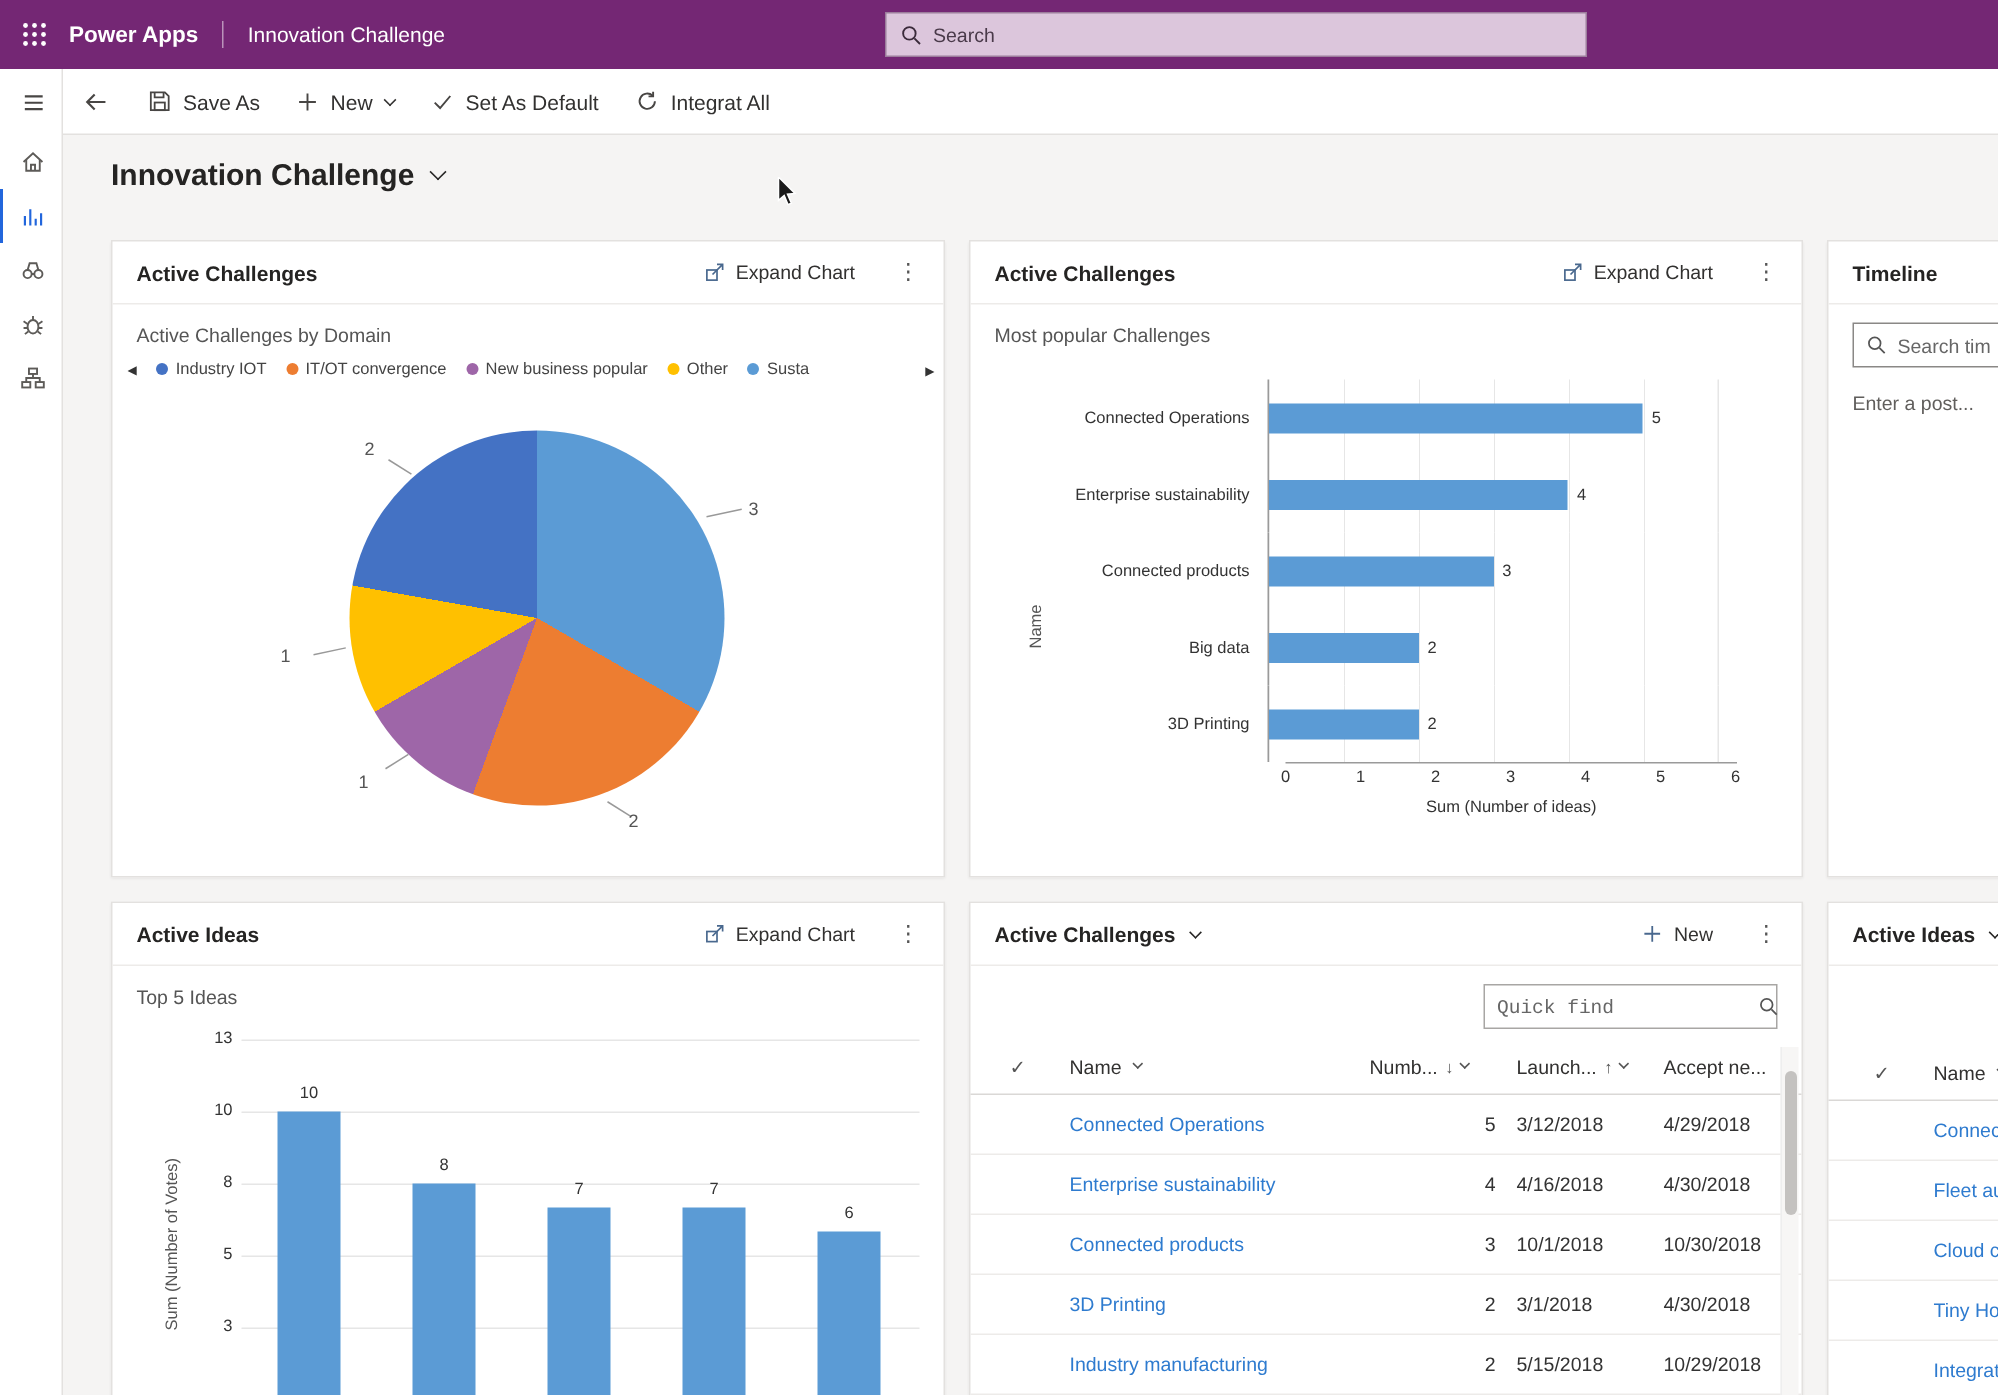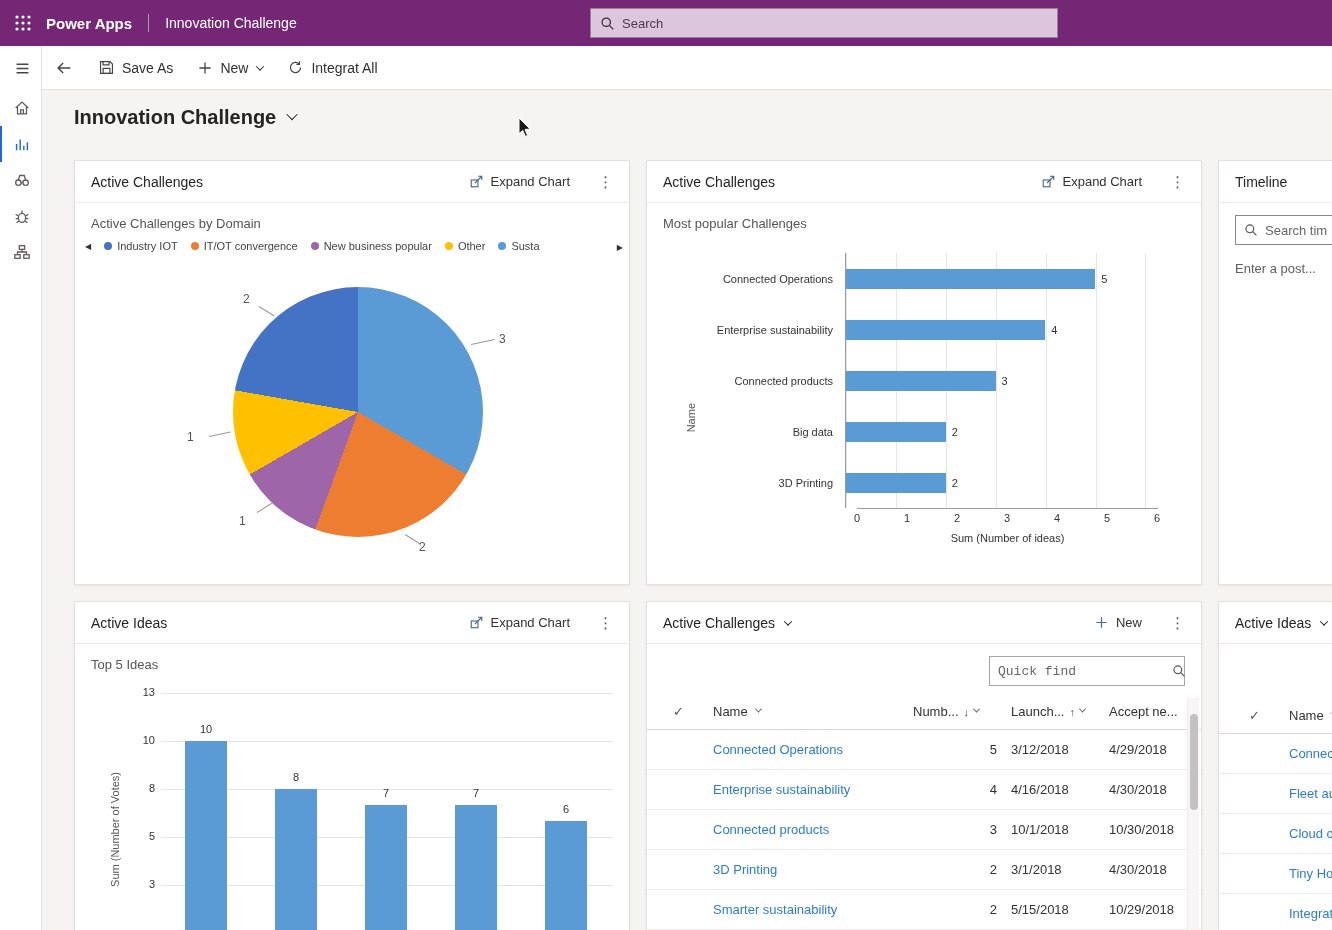--- a/index.html
+++ b/index.html
@@ -30,21 +30,21 @@
   .side-item.hamb { height:44px; }
   .side-item.selected { border-left:2px solid #2266dc; }
 
   
   .content { position:absolute; top:90px; left:42px; width:1290px; height:840px; background:#f5f4f3; }
   .page-title { position:absolute; left:32px; top:16px; font-size:20px; font-weight:bold; color:#252423; display:flex; align-items:center; gap:12px; cursor:pointer; }
   .page-title .chev { width:8px; height:8px; margin-top:-4px; }
 
   .card { position:absolute; background:#fff; border:1px solid #e3e1df; box-shadow:0 1px 2px rgba(0,0,0,.07); }
   .card-head { height:42px; display:flex; align-items:center; padding:0 16px; border-bottom:1px solid #edebe9; }
-  .card-title { font-size:14px; font-weight:normal; color:#252423; white-space:nowrap; display:flex; align-items:center; gap:10px; }
+  .card-title { font-size:14px; font-weight:bold; color:#252423; white-space:nowrap; display:flex; align-items:center; gap:10px; }
   .card-head .spacer { flex:1; }
   .expand-btn { display:flex; align-items:center; gap:7px; font-size:13px; color:#323130; background:none; border:none; font-family:inherit; cursor:pointer; }
   .kebab { margin-left:28px; color:#555; font-size:15px; cursor:pointer; line-height:1; }
   .card-sub { padding:13px 16px 0; font-size:13px; color:#555; }
 
   
   .legend { display:flex; align-items:center; gap:13px; padding:9px 8px 0 10px; font-size:11px; color:#444; white-space:nowrap; overflow:hidden; position:relative; }
   .legend-item { display:flex; align-items:center; gap:5px; }
   .dot { width:8px; height:8px; border-radius:50%; flex:0 0 auto; }
   .lg-arrow { font-size:8px; color:#333; cursor:pointer; }
@@ -153,20 +153,28 @@
     <span>Save As</span>
   </button>
   <button class="cmd-btn">
     <span>
       <svg width="16" height="16" viewBox="0 0 20 20" fill="none" stroke="#484644" stroke-width="1.6">
           <path d="M10 3 V17 M3 10 H17"></path>
         </svg>
     </span>
     <span>New</span>
     <span class="chev cmd-chev"></span>
+  </button>
+  <button class="cmd-btn">
+    <span>
+      <svg width="16" height="16" viewBox="0 0 20 20" fill="none" stroke="#484644" stroke-width="1.6">
+          <path d="M3.5 10.5 L8 15 L16.5 5"></path>
+        </svg>
+    </span>
+    <span>Set As Default</span>
   </button>
   <button class="cmd-btn">
     <span>
       <svg width="17" height="17" viewBox="0 0 20 20" fill="none" stroke="#484644" stroke-width="1.5">
           <path d="M16 10 a6 6 0 1 1 -1.8 -4.3"></path>
           <polyline points="14.6,2.6 14.6,6.2 11,6.2"></polyline>
         </svg>
     </span>
     <span>Integrat All</span>
   </button>
@@ -486,21 +494,21 @@
       <span class="c-name">
           <span class="lnk">3D Printing</span>
         </span>
       <span class="c-num">2</span>
       <span class="c-launch">3/1/2018</span>
       <span class="c-accept">4/30/2018</span>
     </div>
     <div class="trow">
       <span class="c-check"></span>
       <span class="c-name">
-          <span class="lnk">Smarter sustainability</span>
+          <span class="lnk">Industry manufacturing</span>
         </span>
       <span class="c-num">2</span>
       <span class="c-launch">5/15/2018</span>
       <span class="c-accept">10/29/2018</span>
     </div>
     <div class="tscroll">
         <div class="tthumb"></div>
       </div>
   </div>
 

